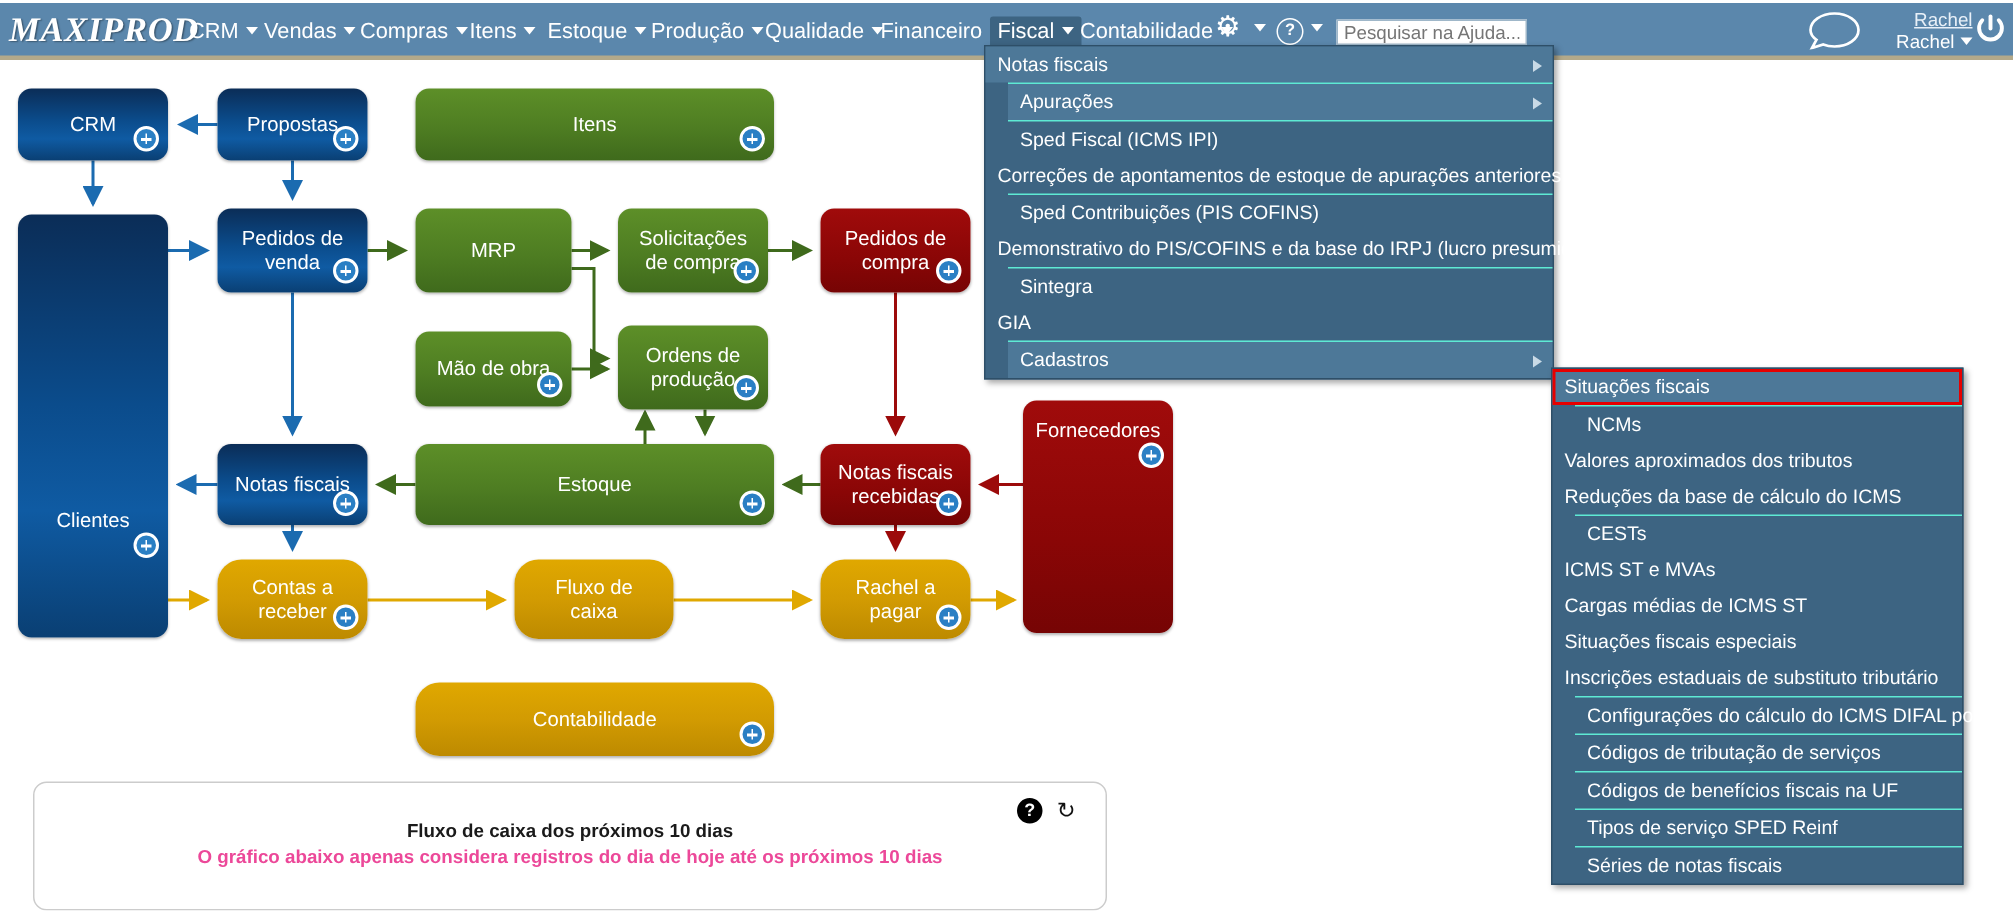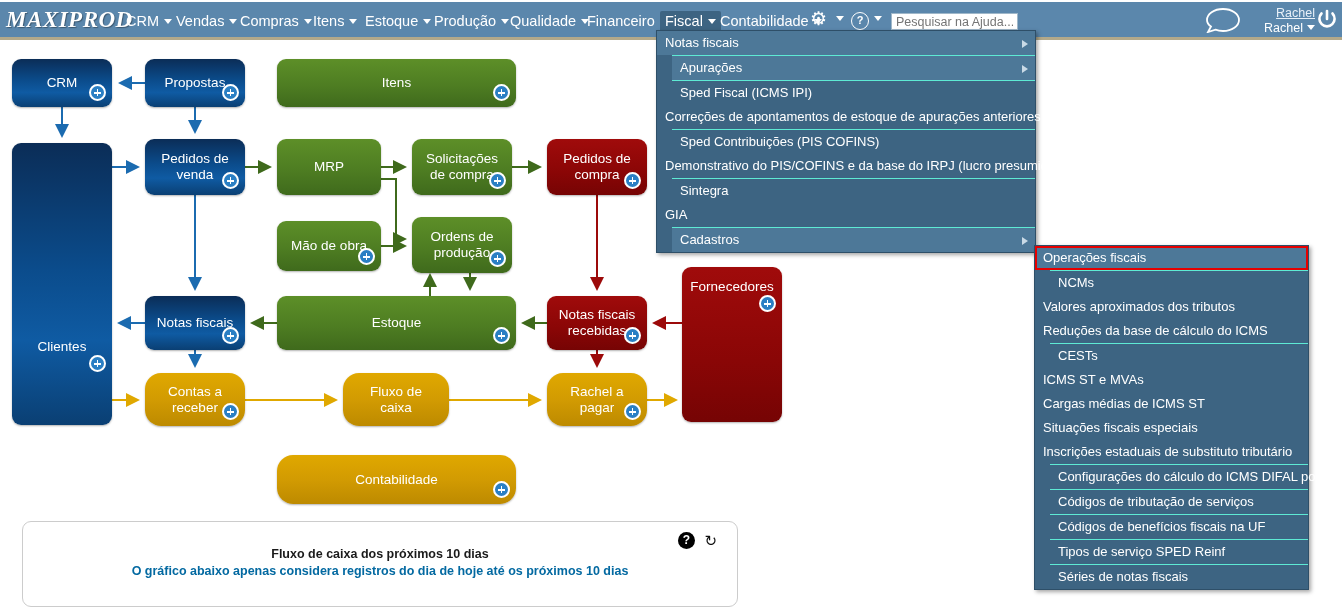--- a/index.html
+++ b/index.html
@@ -117,21 +117,21 @@
   .plus::after{left:5.6px;top:3.4px;width:1.8px;height:7px;}
   .node.tall .plus{bottom:auto;}
 
   
   #cashpanel{
     position:absolute;left:22px;top:478px;width:716px;height:86px;
     border:1px solid #cccccc;border-radius:9px;background:#ffffff;
     box-sizing:border-box;
   }
   #cashtitle{position:absolute;left:0;top:25px;width:100%;text-align:center;font-size:12.5px;color:#1a1a1a;font-weight:bold;}
-  #cashsub{position:absolute;left:0;top:42px;width:100%;text-align:center;font-size:12.5px;color:#0369a1;font-weight:bold;}
+  #cashsub{position:absolute;left:0;top:42px;width:100%;text-align:center;font-size:12.5px;color:#ec4899;font-weight:bold;}
   #qicon{position:absolute;right:42px;top:10px;width:17px;height:17px;border-radius:50%;background:#000;color:#fff;
      font-size:12px;text-align:center;line-height:17px;font-weight:bold;}
   #refreshicon{position:absolute;right:20px;top:10px;font-size:15px;color:#111;line-height:17px;}
   svg.arrows{position:absolute;left:0;top:0;width:1342px;height:564px;pointer-events:none;}
 </style>
 </head>
 <body>
 
 <div id="topbar">
   <div id="brand">MAXIPROD</div>
@@ -178,21 +178,21 @@
     <div class="mi grp"><span>Sped Fiscal (ICMS IPI)</span></div>
     <div class="mi"><span>Correções de apontamentos de estoque de apurações anteriores</span></div>
     <div class="mi grp"><span>Sped Contribuições (PIS COFINS)</span></div>
     <div class="mi"><span>Demonstrativo do PIS/COFINS e da base do IRPJ (lucro presumido)</span></div>
     <div class="mi grp"><span>Sintegra</span></div>
     <div class="mi"><span>GIA</span></div>
     <div class="mi grp sel"><span>Cadastros</span><i class="arrowr"></i></div>
   </div>
 
 <div id="cadastrosmenu">
-    <div class="mi sel redbox"><span>Operações fiscais</span></div>
+    <div class="mi sel redbox"><span>Situações fiscais</span></div>
     <div class="mi grp"><span>NCMs</span></div>
     <div class="mi"><span>Valores aproximados dos tributos</span></div>
     <div class="mi"><span>Reduções da base de cálculo do ICMS</span></div>
     <div class="mi grp"><span>CESTs</span></div>
     <div class="mi"><span>ICMS ST e MVAs</span></div>
     <div class="mi"><span>Cargas médias de ICMS ST</span></div>
     <div class="mi"><span>Situações fiscais especiais</span></div>
     <div class="mi"><span>Inscrições estaduais de substituto tributário</span></div>
     <div class="mi grp"><span>Configurações do cálculo do ICMS DIFAL por UF</span></div>
     <div class="mi grp"><span>Códigos de tributação de serviços</span></div>

